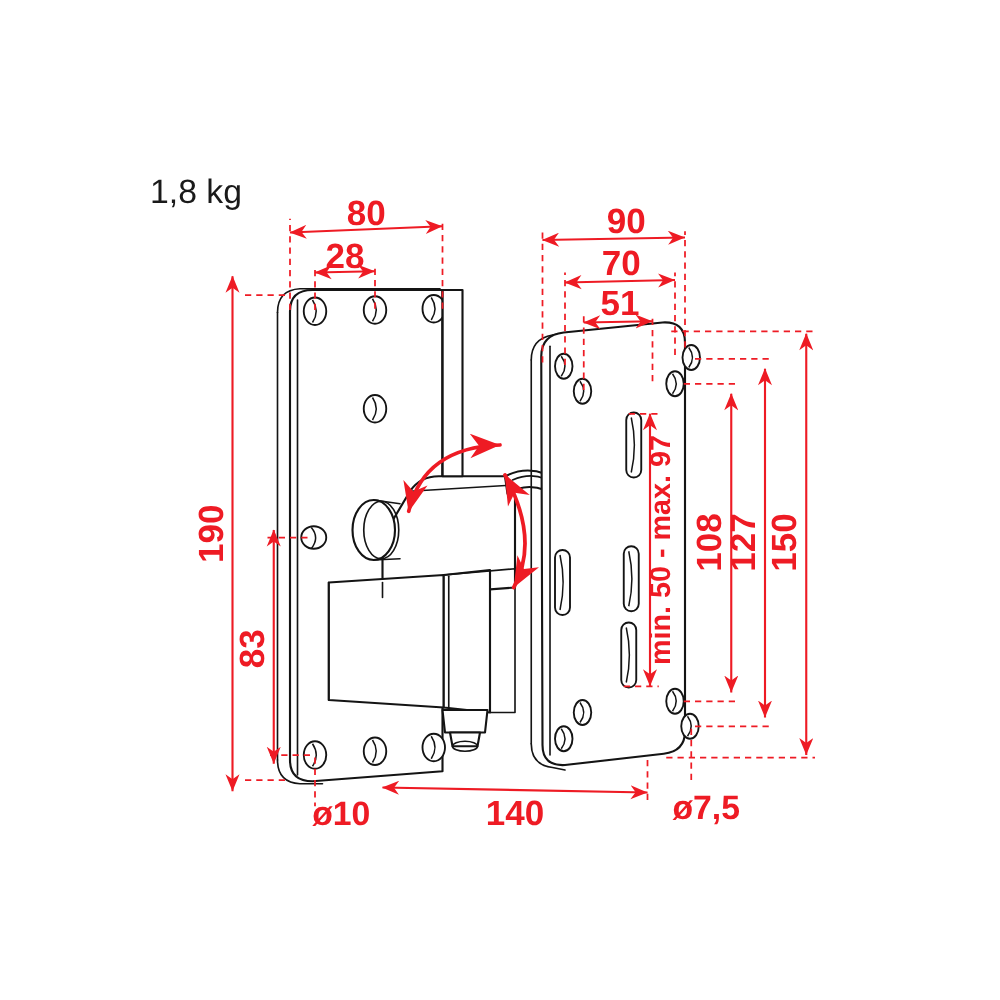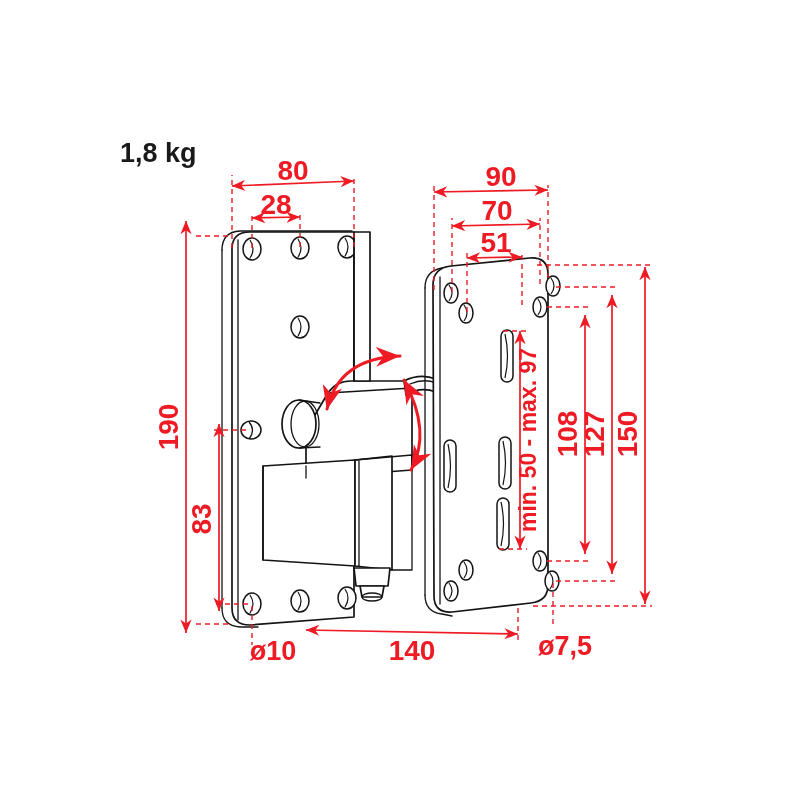--- a/index.html
+++ b/index.html
@@ -23,21 +23,21 @@
     left: 0;
     width: 800px;
     height: 800px;
   }
   .weight-label {
     position: absolute;
     left: 120px;
     top: 138px;
     font-family: "Liberation Sans", sans-serif;
     font-size: 27px;
-    font-weight: bold;
+    font-weight: normal;
     color: #1a1a1a;
     letter-spacing: 0px;
     white-space: nowrap;
   }
   text.dim {
     font-family: "Liberation Sans", sans-serif;
     font-weight: bold;
     fill: #ee1b24;
   }
   .dimline {

